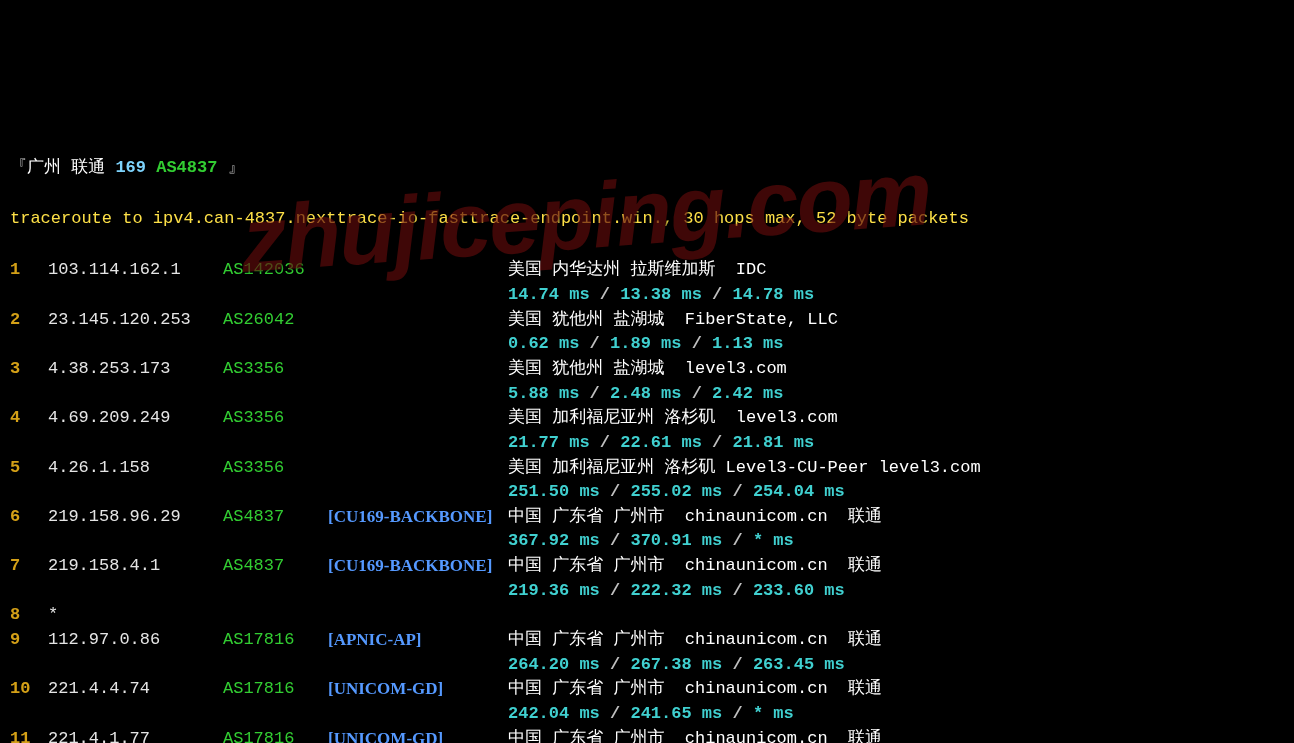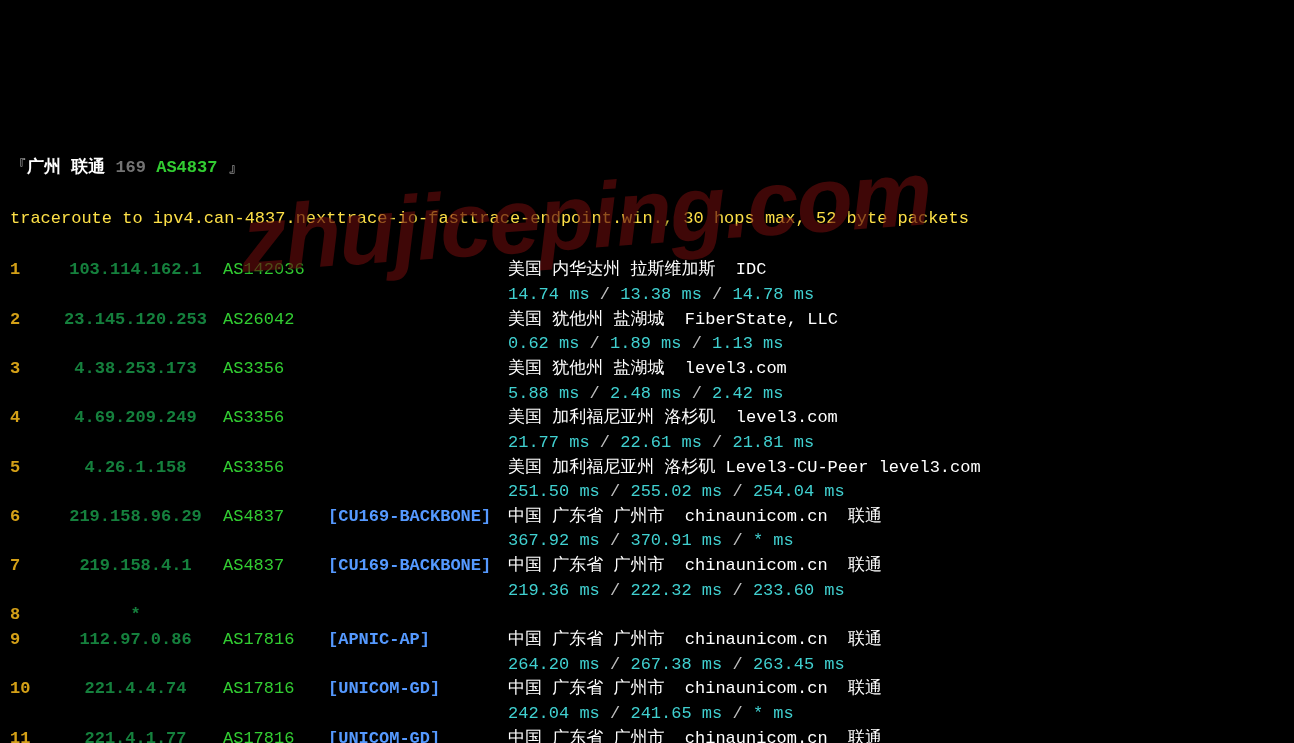--- a/index.html
+++ b/index.html
@@ -16,43 +16,43 @@
       color: #c0c0c0;
       white-space: pre;
       overflow-x: auto;
       min-width: 1294px;
       position: relative;
     }
     .header-line {
       margin-bottom: 2px;
     }
     .bracket { color: #c0c0c0; }
-    .hdr-white { color: #ffffff; font-weight: bold; }
-    .hdr-ip { color: #737373; font-weight: bold; }
+    .hdr-white { color: #ffffff; font-weight: normal; }
+    .hdr-ip { color: #7dd3fc; font-weight: bold; }
     .hdr-as { color: #32cd32; font-weight: bold; }
     .traceroute-cmd {
       color: #fde047;
       margin-bottom: 2px;
     }
     .hop {
       margin-bottom: 0;
     }
     .hop-num { color: #d4a017; font-weight: bold; display: inline-block; width: 38px; vertical-align: top;}
-    .hop-ip { color: #15803d; font-weight: bold; display: inline-block; width: 175px; vertical-align: top; text-align: center;}
+    .hop-ip { color: #e5e5e5; font-weight: normal; display: inline-block; width: 175px; vertical-align: top;}
     .hop-as { color: #32cd32; font-weight: normal; display: inline-block; width: 105px; vertical-align: top;}
-    .hop-tag { color: #5599ff; font-weight: bold; display: inline-block; width: 180px; vertical-align: top;}
+    .hop-tag { color: #5599ff; font-weight: bold; display: inline-block; width: 180px; vertical-align: top; font-family: Liberation Serif, serif;}
     .hop-right {
       display: inline-block;
       vertical-align: top;
       color: #ffffff;
     }
     .loc-text { color: #ffffff; }
     .latency-line {
       color: #40d0d0;
-      font-weight: normal;
+      font-weight: bold;
       display: block;
       padding-top: 2px;
       margin-top: 8px;
     }
     .latency-indent {
       display: inline-block;
       width: 498px;
     }
     .latency-sep { color: #c0c0c0; }
     

